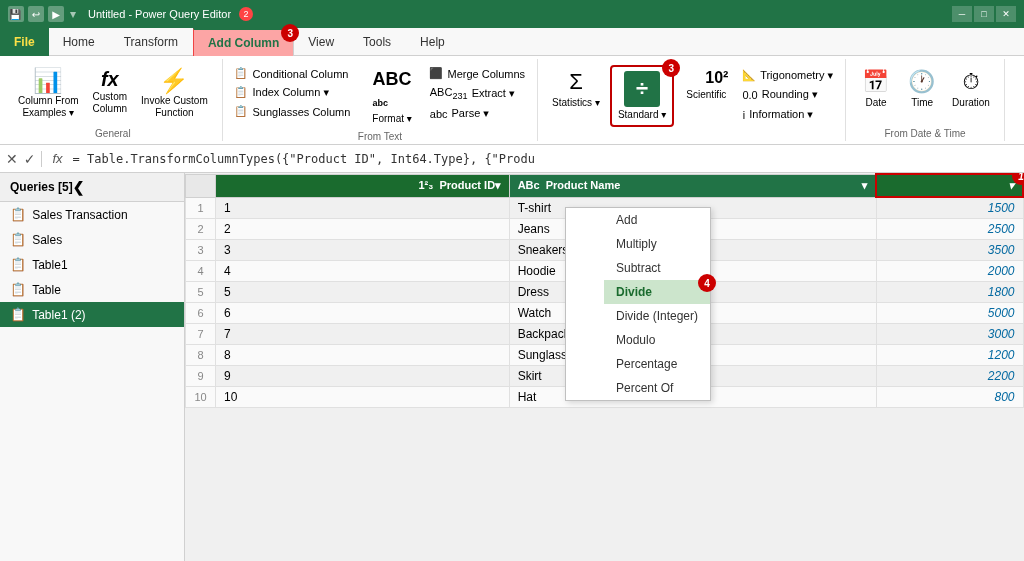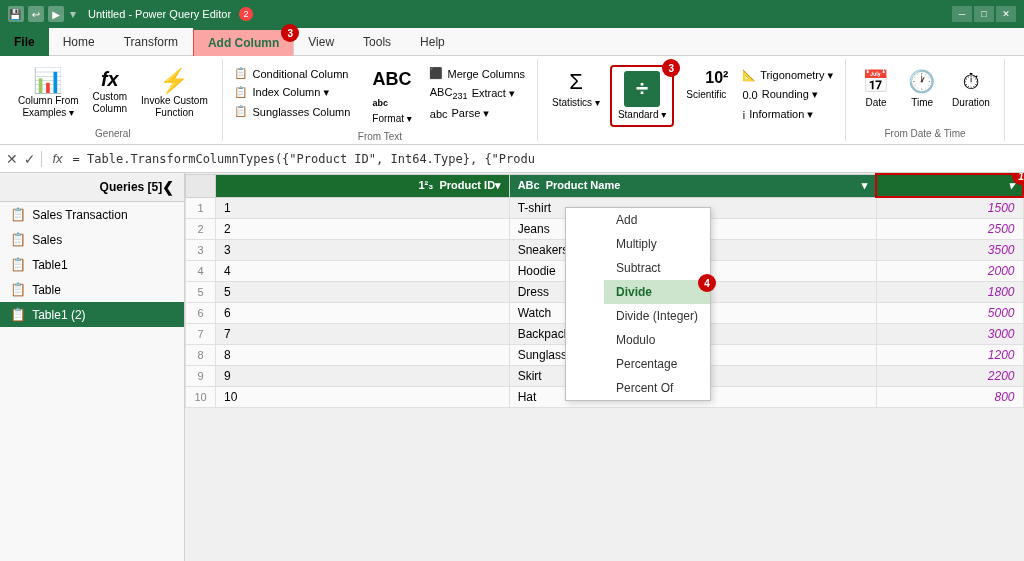--- a/index.html
+++ b/index.html
@@ -38,21 +38,21 @@
     .ribbon-tab.active {
       background: #fca5a5;
       color: #217346;
       border-top: 2px solid #217346;
       border-left: 1px solid #ef4444;
       border-right: 1px solid #d0d0d0;
       font-weight: 600;
     }
     .ribbon-tab.file-tab {
       background: #217346;
-      color: #000000;
+      color: #fde047;
       font-weight: bold;
       border: none;
     }
 
     .ribbon-content { display: flex; padding: 2px 4px; height: 88px; align-items: center; gap: 0; }
     .ribbon-group {
       display: flex;
       flex-direction: column;
       align-items: center;
       padding: 2px 8px;
@@ -137,21 +137,21 @@
     .sidebar {
       width: 185px;
       background: #f8f8f8;
       border-right: 1px solid #d0d0d0;
       display: flex;
       flex-direction: column;
     }
     .sidebar-header {
       display: flex;
       align-items: center;
-      justify-content: flex-end;
+      justify-content: flex-start;
       padding: 6px 10px;
       font-weight: 600;
       font-size: 12px;
       border-bottom: 1px solid #d0d0d0;
       background: #f0f0f0;
     }
     .sidebar-item {
       display: flex;
       align-items: center;
       padding: 5px 10px;
@@ -179,21 +179,21 @@
     .data-table th.col-idx { width: 30px; text-align: center; background: #e8e8e8; }
     .data-table th.col-product-id { background: #1a6b2e; color: white; text-align: right; }
     .data-table th.col-product-name { background: #217346; color: white; }
     .data-table th.col-numeric { background: #1a6b2e; color: white; font-style: italic; }
     .data-table td {
       border: 1px solid #e0e0e0;
       padding: 3px 8px;
       font-size: 12px;
     }
     .data-table td.idx { text-align: center; color: #888; background: #fafafa; font-size: 11px; }
-    .data-table td.numeric { text-align: right; font-style: italic; color: #a21caf; }
+    .data-table td.numeric { text-align: right; font-style: italic; color: #0369a1; }
     .data-table tr:nth-child(even) td { background: #fafafa; }
 
     .table-scroll { overflow: auto; flex: 1; }
 
     
     .circle-badge {
       width: 18px; height: 18px;
       border-radius: 50%;
       background: #cc0000;
       color: white;

